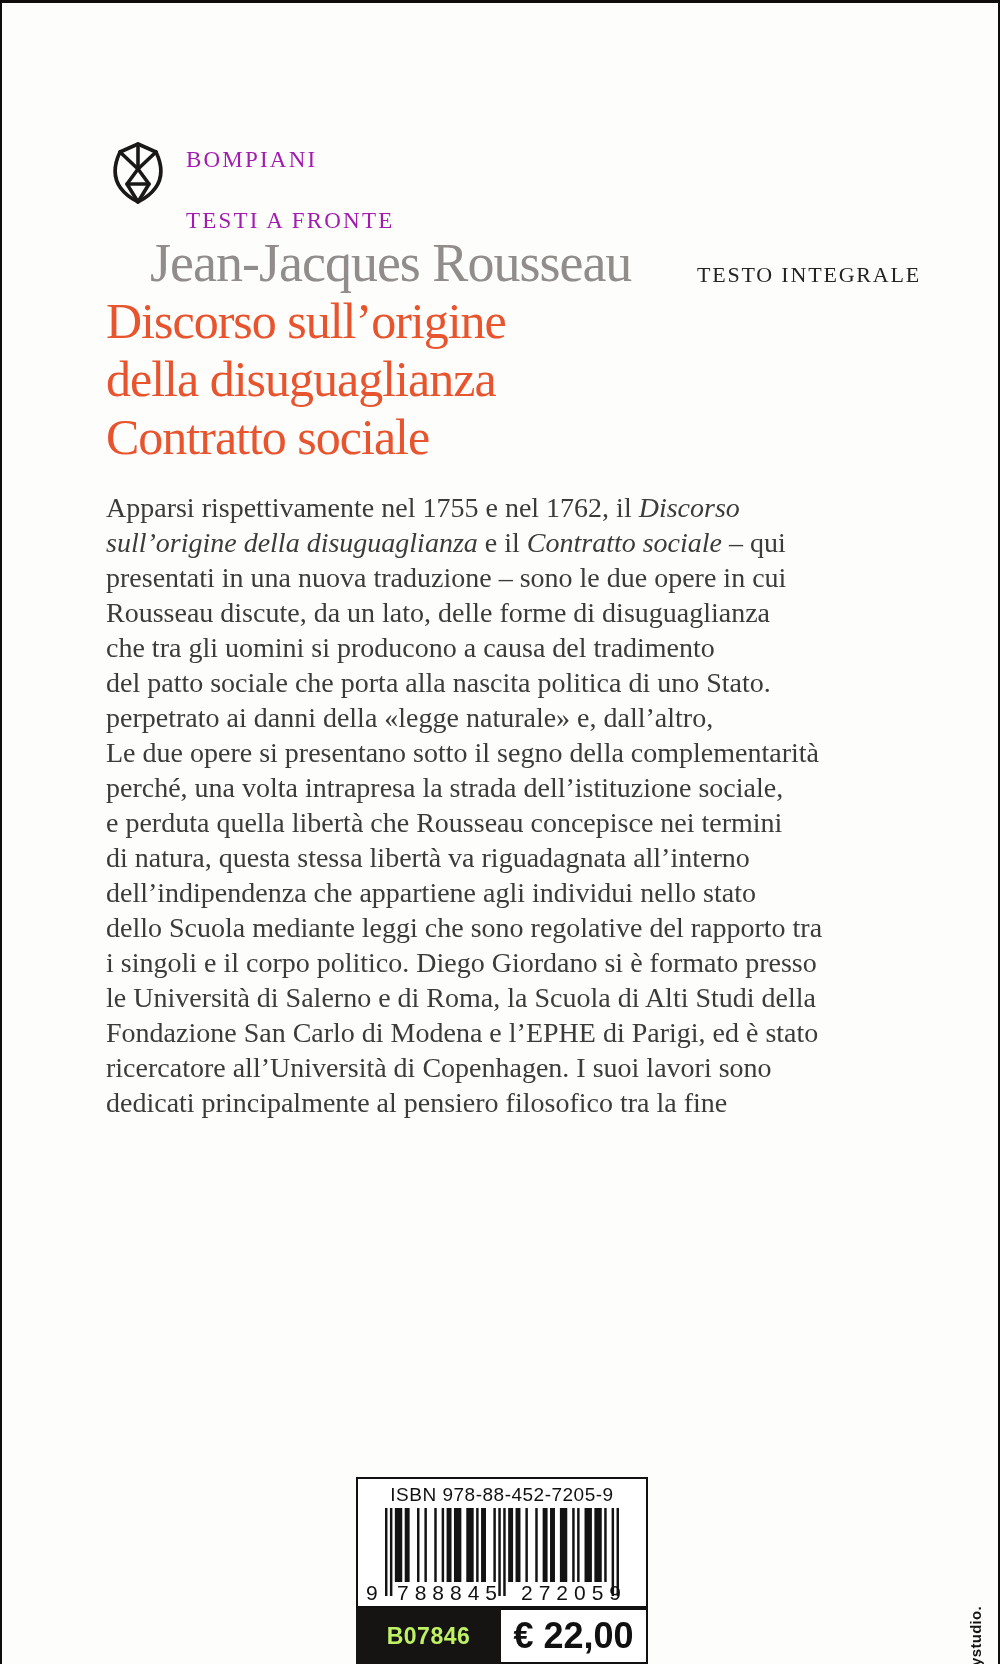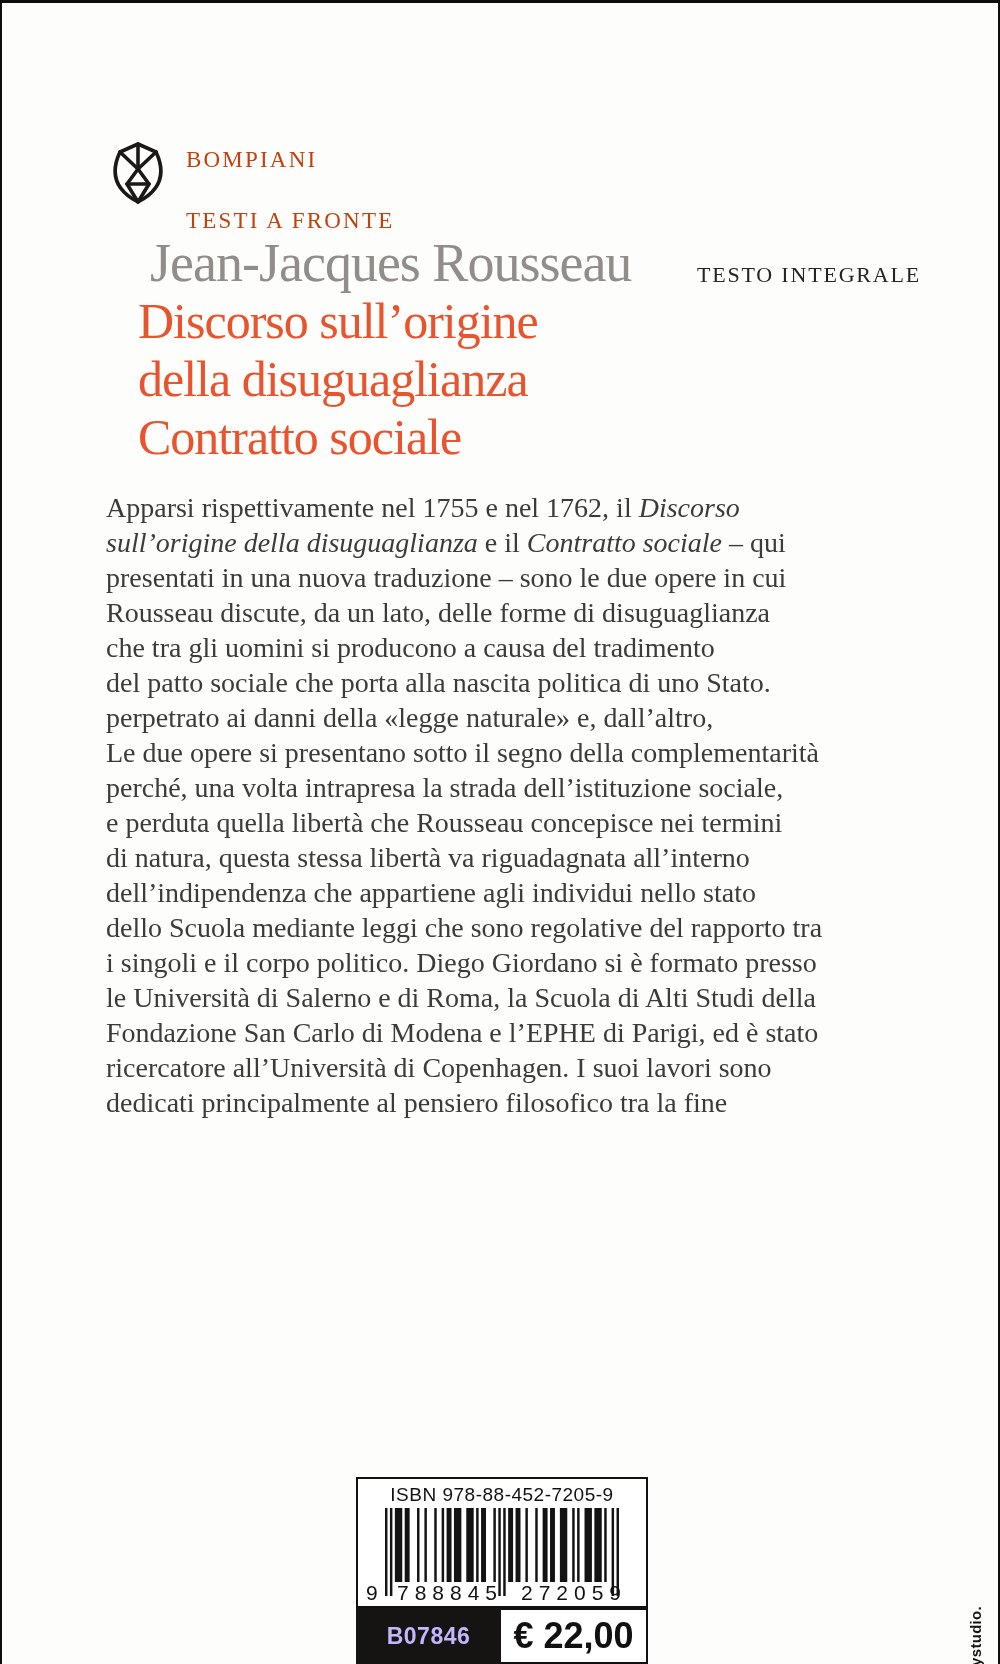--- a/index.html
+++ b/index.html
@@ -12,33 +12,33 @@
   }
   .edge-top{position:absolute;left:0;top:0;width:100%;height:3px;background:#0e0d0c;}
   .edge-left{position:absolute;left:0;top:0;width:2px;height:100%;background:#0e0d0c;}
   .edge-right{position:absolute;right:0;top:0;width:2px;height:100%;background:#0e0d0c;}
 
   
   .logo-block{position:absolute;left:104px;top:112px;display:flex;align-items:center;gap:14px;}
   .logo-emblem{width:68px;height:66px;flex:0 0 auto;}
   .logo-emblem path{fill:none;stroke:#1b1918;stroke-width:3.6;stroke-linejoin:round;stroke-linecap:round;}
   .logo-text{display:flex;flex-direction:column;justify-content:center;}
-  .logo-line{font-size:23px;line-height:27px;letter-spacing:2.2px;color:#c2410c;margin-top:34px;}
+  .logo-line{font-size:23px;line-height:27px;letter-spacing:2.2px;color:#a21caf;margin-top:34px;}
 
   
   .author{
     position:absolute;left:106px;top:234px;
     font-size:54px;line-height:58px;letter-spacing:-1px;
     color:#918d8a;white-space:nowrap;margin-left:44px;
   }
   .edition{
     position:absolute;left:697px;top:262px;
     font-size:22px;letter-spacing:1.8px;color:#262422;white-space:nowrap;
   }
-  .title{position:absolute;left:106px;top:292px;color:#e7542d;margin-left:32px;}
+  .title{position:absolute;left:106px;top:292px;color:#e7542d;}
   .title-line{font-size:50px;line-height:58px;letter-spacing:-1px;white-space:nowrap;}
 
   
   .blurb{position:absolute;left:106px;top:490px;width:810px;color:#3b3b39;}
   .bl{font-size:28px;line-height:35px;white-space:nowrap;}
   .bl i{font-style:italic;}
 
   
   .barcode-block{position:absolute;left:356px;top:1477px;width:348px;}
   .barcode-box{
@@ -52,21 +52,21 @@
   .bars rect{fill:#131313;}
   .bc-digits{
     position:absolute;left:8px;right:10px;bottom:1px;display:flex;align-items:flex-end;
     font-family:"Liberation Sans",sans-serif;font-size:21px;color:#111;
   }
   .bc-digit-9{width:22px;text-align:left;}
   .bc-group{flex:1;text-align:center;letter-spacing:6px;}
   .bc-bottom{display:flex;width:292px;height:56px;}
   .bc-code{
     box-sizing:border-box;width:145px;height:56px;background:#161412;
-    color:#c4b5fd;font-family:"Liberation Sans",sans-serif;font-weight:bold;font-size:23px;
+    color:#bef264;font-family:"Liberation Sans",sans-serif;font-weight:bold;font-size:23px;
     display:flex;align-items:center;justify-content:center;letter-spacing:0.5px;
   }
   .bc-price{
     box-sizing:border-box;width:147px;height:56px;background:#fff;
     border:2px solid #111;border-left:none;
     color:#111;font-family:"Liberation Sans",sans-serif;font-weight:bold;font-size:36px;
     display:flex;align-items:center;justify-content:center;
   }
 
   

